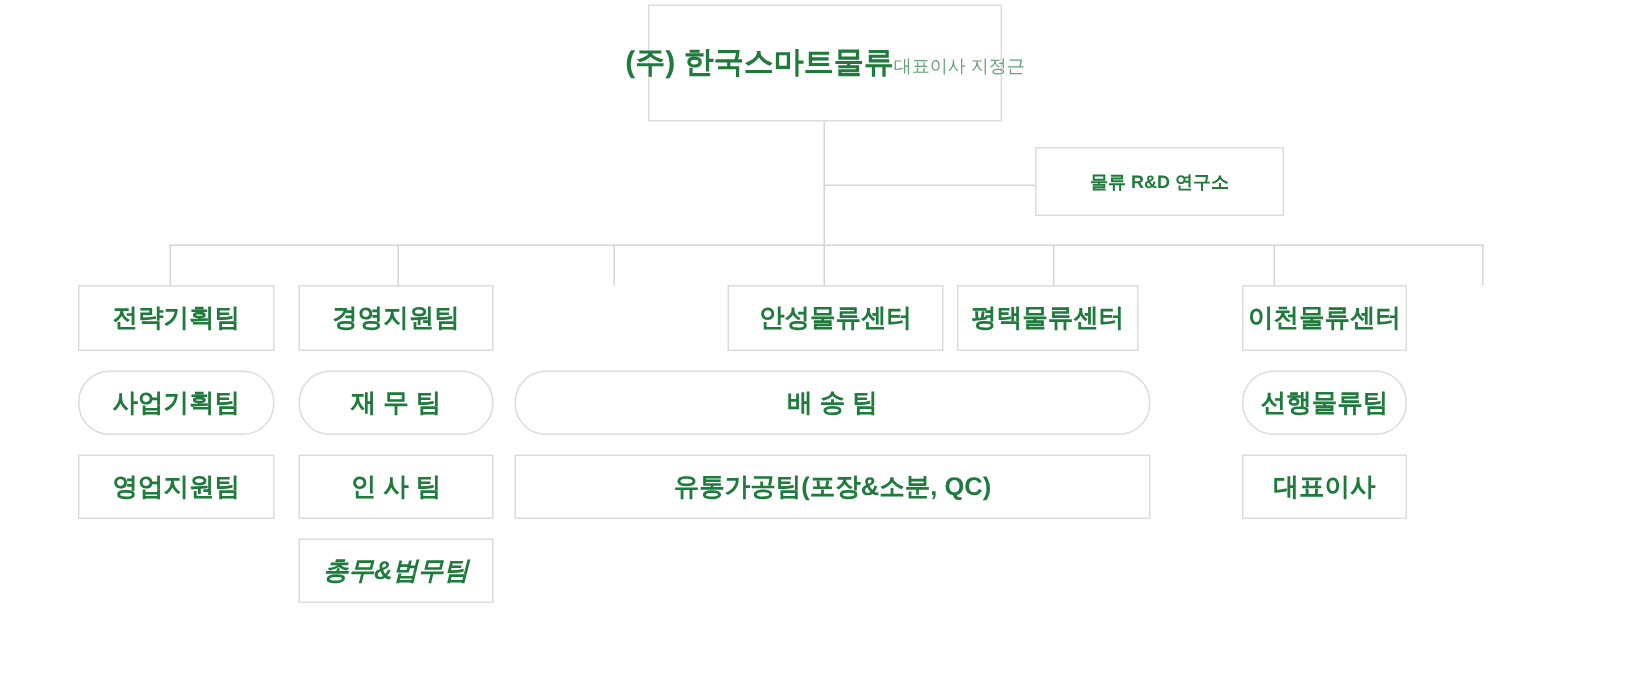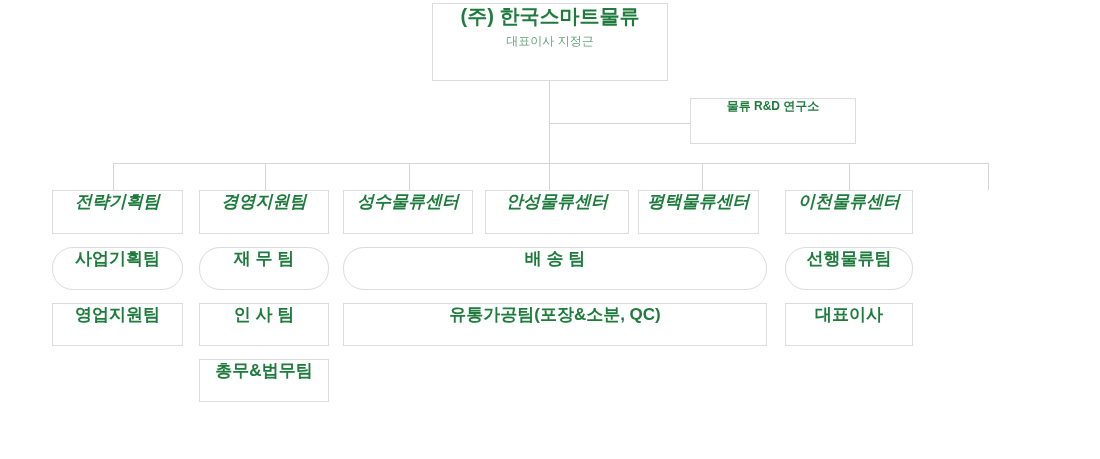--- a/index.html
+++ b/index.html
@@ -23,43 +23,44 @@
   .line.v { width: 1px; }
   .line.h { height: 1px; }
   .node {
     position: absolute;
     background: var(--bg);
     border: 1px solid var(--border);
     color: var(--accent);
     font-weight: 700;
     font-size: 17px;
     display: flex;
-    flex-direction: column;
+    flex-direction: row;
     align-items: center;
+    justify-content: center;
     text-align: center;
     line-height: 1.25;
     white-space: nowrap;
   }
   .node.root { width: 236px; height: 78px; left: 432px; top: 3px; }
   .root-title { font-size: 20px; font-weight: 700; color: var(--accent); }
   .root-subtitle { font-size: 12px; font-weight: 400; color: var(--subtitle); margin-top: 5px; }
   .node.rnd { left: 690px; top: 98px; width: 166px; height: 46px; font-size: 12px; }
 
   
-  .r1 { top: 190px; height: 44px; font-style: italic; }
+  .r1 { top: 190px; height: 44px; }
   .r2 { top: 247px; height: 43px; border-radius: 21px; }
   .r3 { top: 303px; height: 43px; }
-  .r4 { top: 359px; height: 43px; }
+  .r4 { top: 359px; height: 43px; font-style: italic; }
   
   .c1 { left: 52px;  width: 131px; }
   .c2 { left: 199px; width: 130px; }
   .c3 { left: 343px; width: 130px; }
   .c4 { left: 485px; width: 144px; }
   .c5 { left: 638px; width: 121px; }
-  .c6 { left: 785px; width: 128px; }
+  .c6 { left: 828px; width: 110px; }
   .c7 { left: 928px; width: 129px; }
   .wide { left: 343px; width: 424px; }
 </style>
 </head>
 <body>
 
 <div class="canvas">
 
   <div class="line v" style="left:549px; top:81px; height:109px;"></div>
   <div class="line h" style="left:549px; top:123px; width:141px;"></div>
@@ -73,21 +74,20 @@
 
   <div class="node root">
     <div class="root-title">(주) 한국스마트물류</div>
     <div class="root-subtitle">대표이사 지정근</div>
   </div>
 
   <div class="node rnd">물류 R&amp;D 연구소</div>
 
   <div class="node r1 c1">전략기획팀</div>
   <div class="node r1 c2">경영지원팀</div>
-  <div class="node r1 c3">성수물류센터</div>
   <div class="node r1 c4">안성물류센터</div>
   <div class="node r1 c5">평택물류센터</div>
   <div class="node r1 c6">이천물류센터</div>
 
   <div class="node r2 c1">사업기획팀</div>
   <div class="node r2 c2">재 무 팀</div>
   <div class="node r2 wide">배 송 팀</div>
   <div class="node r2 c6">선행물류팀</div>
 
   <div class="node r3 c1">영업지원팀</div>

